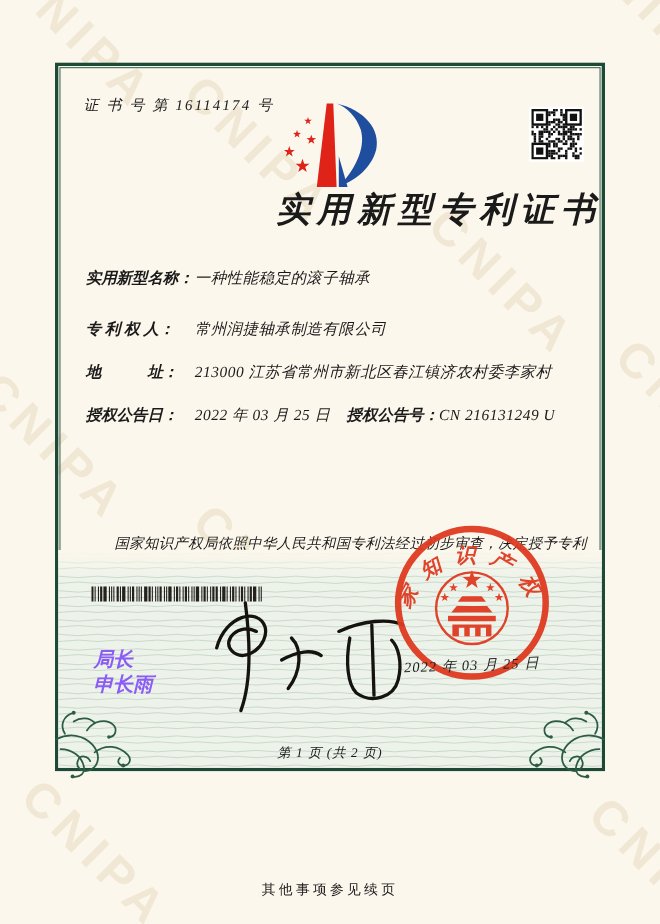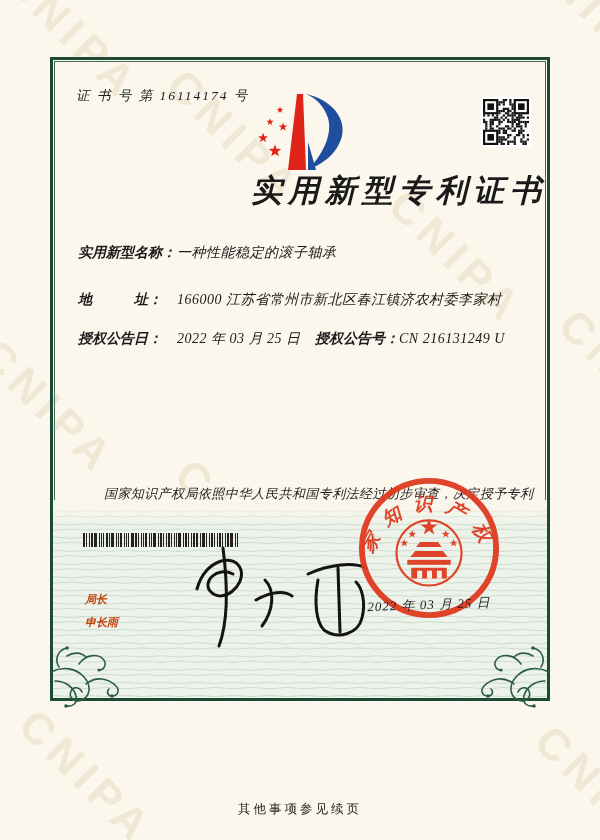--- a/index.html
+++ b/index.html
@@ -30,21 +30,21 @@
   .paras{position:absolute;left:25px;top:424px;width:455px;font-size:13px;
          line-height:19.5px;text-align:justify;}
   .paras p{margin:0;text-indent:2em;}
   
   .band{position:absolute;left:0;right:0;bottom:0;height:198px;background:#edf3ea;}
   .band-fade{position:absolute;left:0;right:0;top:0;height:26px;
              background:linear-gradient(#fcf7ec,rgba(252,247,236,0));}
   .waves{position:absolute;inset:0;}
   .barcode{position:absolute;left:30px;top:33px;}
   .signer{position:absolute;left:32px;top:88px;font-family:"Liberation Sans",sans-serif;
-          font-size:11px;font-weight:600;line-height:23px;color:#c2410c;}
+          font-size:18px;font-weight:600;line-height:23px;color:#8b5cf6;}
   .signature{position:absolute;left:112px;top:36px;}
   .seal{position:absolute;left:302px;top:-26px;width:148px;height:150px;opacity:0.94;}
   .seal-date{position:absolute;left:-6px;bottom:10px;width:160px;text-align:center;
              font-size:13px;color:#111;letter-spacing:1px;transform:rotate(-2deg);
              white-space:nowrap;}
   .pageno{position:absolute;left:0;right:0;bottom:5px;text-align:center;font-size:12px;
           letter-spacing:1px;}
   .flourish{position:absolute;bottom:-10px;}
   .flourish.fl-left{left:-8px;}
   .flourish.fl-right{right:-8px;transform:scaleX(-1);}
@@ -250,21 +250,24 @@
         <rect x="4.380952380952381" y="35.04761904761905" width="6.571428571428572" height="6.571428571428572" fill="#111"></rect>
       </svg>
 
     <div class="title">实用新型专利证书</div>
 
     <div class="fields">
       <div class="frow">
         <span class="flabel">实用新型名称：</span><span class="fvalue">一种性能稳定的滚子轴承</span>
       </div>
       <div class="frow">
-        <span class="flabel">地　　　址：</span><span class="fvalue">166000 江苏省常州市新北区春江镇济农村委李家村</span>
+        <span class="flabel">专 利 权 人：</span><span class="fvalue">常州润捷轴承制造有限公司</span>
+      </div>
+      <div class="frow">
+        <span class="flabel">地　　　址：</span><span class="fvalue">213000 江苏省常州市新北区春江镇济农村委李家村</span>
       </div>
       <div class="frow">
         <span class="grant-a"><span class="flabel">授权公告日：</span><span class="fvalue">2022 年 03 月 25 日</span></span><span class="grant-b"><span class="flabel" style="min-width:0">授权公告号：</span><span class="fvalue">CN 216131249 U</span></span>
       </div>
     </div>
 
     <div class="paras">
       <p>国家知识产权局依照中华人民共和国专利法经过初步审查，决定授予专利权，颁发实用新型专利证书并在专利登记簿上予以登记。专利权自授权公告之日起生效。专利权期限为十年，自申请日起算。</p>
       <p>专利证书记载专利权登记时的法律状况。专利权的转移、质押、无效、终止、恢复和专利权人的姓名或名称、国籍、地址变更等事项记载在专利登记簿上。</p>
     </div>
@@ -402,20 +405,21 @@
           </g>
           <g fill="#edf3ea">
             <rect x="63" y="98" width="5" height="8"></rect>
             <rect x="73" y="98" width="5" height="8"></rect>
             <rect x="83" y="98" width="5" height="8"></rect>
           </g>
         </svg>
         <div class="seal-date">2022 年 03 月 25 日</div>
       </div>
 
+      <div class="pageno">第 1 页 (共 2 页)</div>
     </div>
 
     <svg class="flourish fl-left" width="80" height="74" viewBox="0 0 80 74">
       <g stroke="#2c5c44" fill="none" stroke-width="1.6" stroke-linecap="round">
         <path d="M6,38 C18,32 31,34 39,43 C47,52 45,62 37,66 C30,69 23,64 26,57 C28,52 35,53 37,58"></path>
         <path d="M10,47 C21,47 29,54 31,62 C33,69 28,73 21,72"></path>
         <path d="M41,50 C51,42 63,44 71,52 C75,56 73,62 67,62 C63,62 61,58 64,55"></path>
         <path d="M34,30 C40,21 52,19 58,25 C62,29 60,36 54,36"></path>
         <path d="M14,33 C9,25 13,16 22,14"></path>
         <path d="M22,22 C28,18 36,18 41,23"></path>

